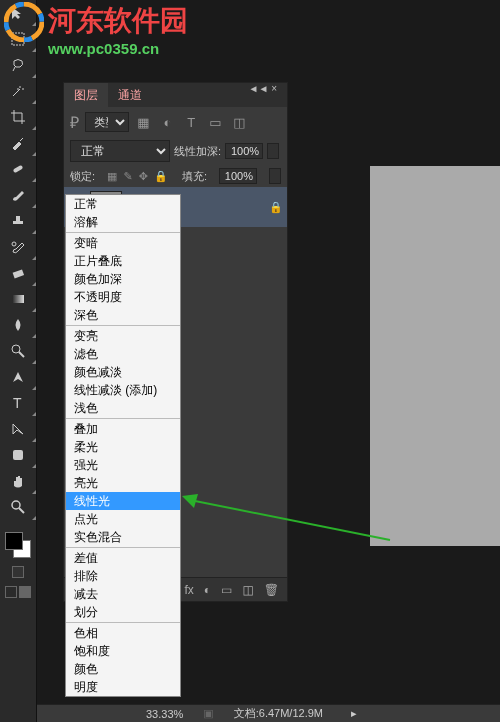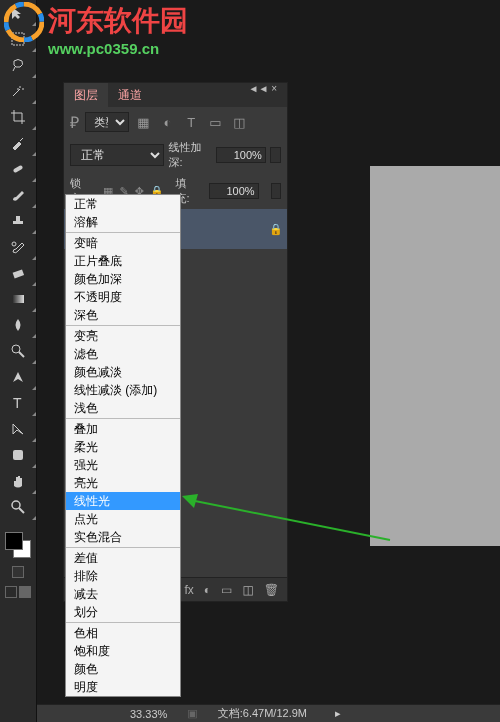--- a/index.html
+++ b/index.html
@@ -30,42 +30,42 @@
 .panel-tab.active { background: #3a3a3a; }
 .panel-controls { position: absolute; top: 0; right: 10px; font-size: 10px; color: #bbb; }
 
 .filter-row { display:flex; align-items:center; padding:4px 6px; gap:6px; }
 .filter-select { background:#313131; border:1px solid #222; color:#ddd; font-size:11px; padding:2px 4px; width:44px; }
 .filter-icons { display:flex; gap:8px; color:#999; font-size:13px; }
 .filter-icons span { width:16px; text-align:center; }
 
 .blend-row { display:flex; align-items:center; padding:3px 6px; gap:4px; font-size:11px; color:#ccc; }
 .blend-select { background:#313131; border:1px solid #222; color:#ddd; font-size:12px; padding:2px 20px 2px 6px; width:100px; }
-.opacity-input { background:#313131; border:1px solid #222; color:#ddd; font-size:11px; padding:1px 3px; width:50px; text-align:right; }
+.opacity-input { background:#313131; border:1px solid #222; color:#ddd; font-size:11px; padding:1px 3px; width:38px; text-align:right; }
 .spin { width:12px; height:16px; background:#313131; border:1px solid #222; }
 
 .lock-row { display:flex; align-items:center; padding:3px 6px; gap:12px; font-size:11px; color:#ccc; }
 .lock-icons { display:flex; gap:6px; }
 .lock-icons span { font-size:11px; color:#888; }
 
 .layer-item { display:flex; align-items:center; height:40px; background:#4a5668; padding:0 4px; gap:4px;}
 .layer-thumb { width:32px; height:32px; background:#888; border:1px solid #222; }
 .layer-eye { width:18px; text-align:center; color:#ccc; }
 .layer-lock { margin-left:auto; color:#aaa; font-size:11px; }
 
 .panel-footer { position:absolute; bottom:0; left:0; right:0; height:24px; background:#333; display:flex; justify-content:flex-end; align-items:center; gap:10px; padding:0 8px; color:#aaa; font-size:12px; border-top:1px solid #222;}
 
 .dropdown { position: absolute; left: 65px; top: 194px; width: 116px; background: #f4f4f4; border: 1px solid #888; z-index: 20; font-size: 12px; color: #000; }
 .dropdown-sep { height:0; border-top:1px solid #bbb; margin:1px 0; }
 .dropdown-item { padding: 1px 8px; cursor: default; line-height:16px; }
 .dropdown-item.selected { background: #3399ff; color: #fff; }
 
 .arrow { position:absolute; z-index:21; }
 
-.statusbar { position:absolute; left:0; bottom:0; right:0; height:18px; background:#3a3a3a; display:flex; align-items:center; font-size:11px; color:#ccc; padding-left:130px; gap:20px; border-top:1px solid #222;}
+.statusbar { position:absolute; left:16px; bottom:0; right:0; height:18px; background:#3a3a3a; display:flex; align-items:center; font-size:11px; color:#ccc; padding-left:130px; gap:20px; border-top:1px solid #222;}
 .status-sep { color:#666; }
 </style>
 </head>
 <body>
 
 <div class="watermark">
   <svg class="watermark-logo" viewBox="0 0 40 40">
     <circle cx="20" cy="20" r="18" fill="none" stroke="#f7a12c" stroke-width="5" stroke-dasharray="20 8"></circle>
     <circle cx="20" cy="20" r="18" fill="none" stroke="#2a8de8" stroke-width="5" stroke-dasharray="8 20" stroke-dashoffset="-20"></circle>
   </svg>

